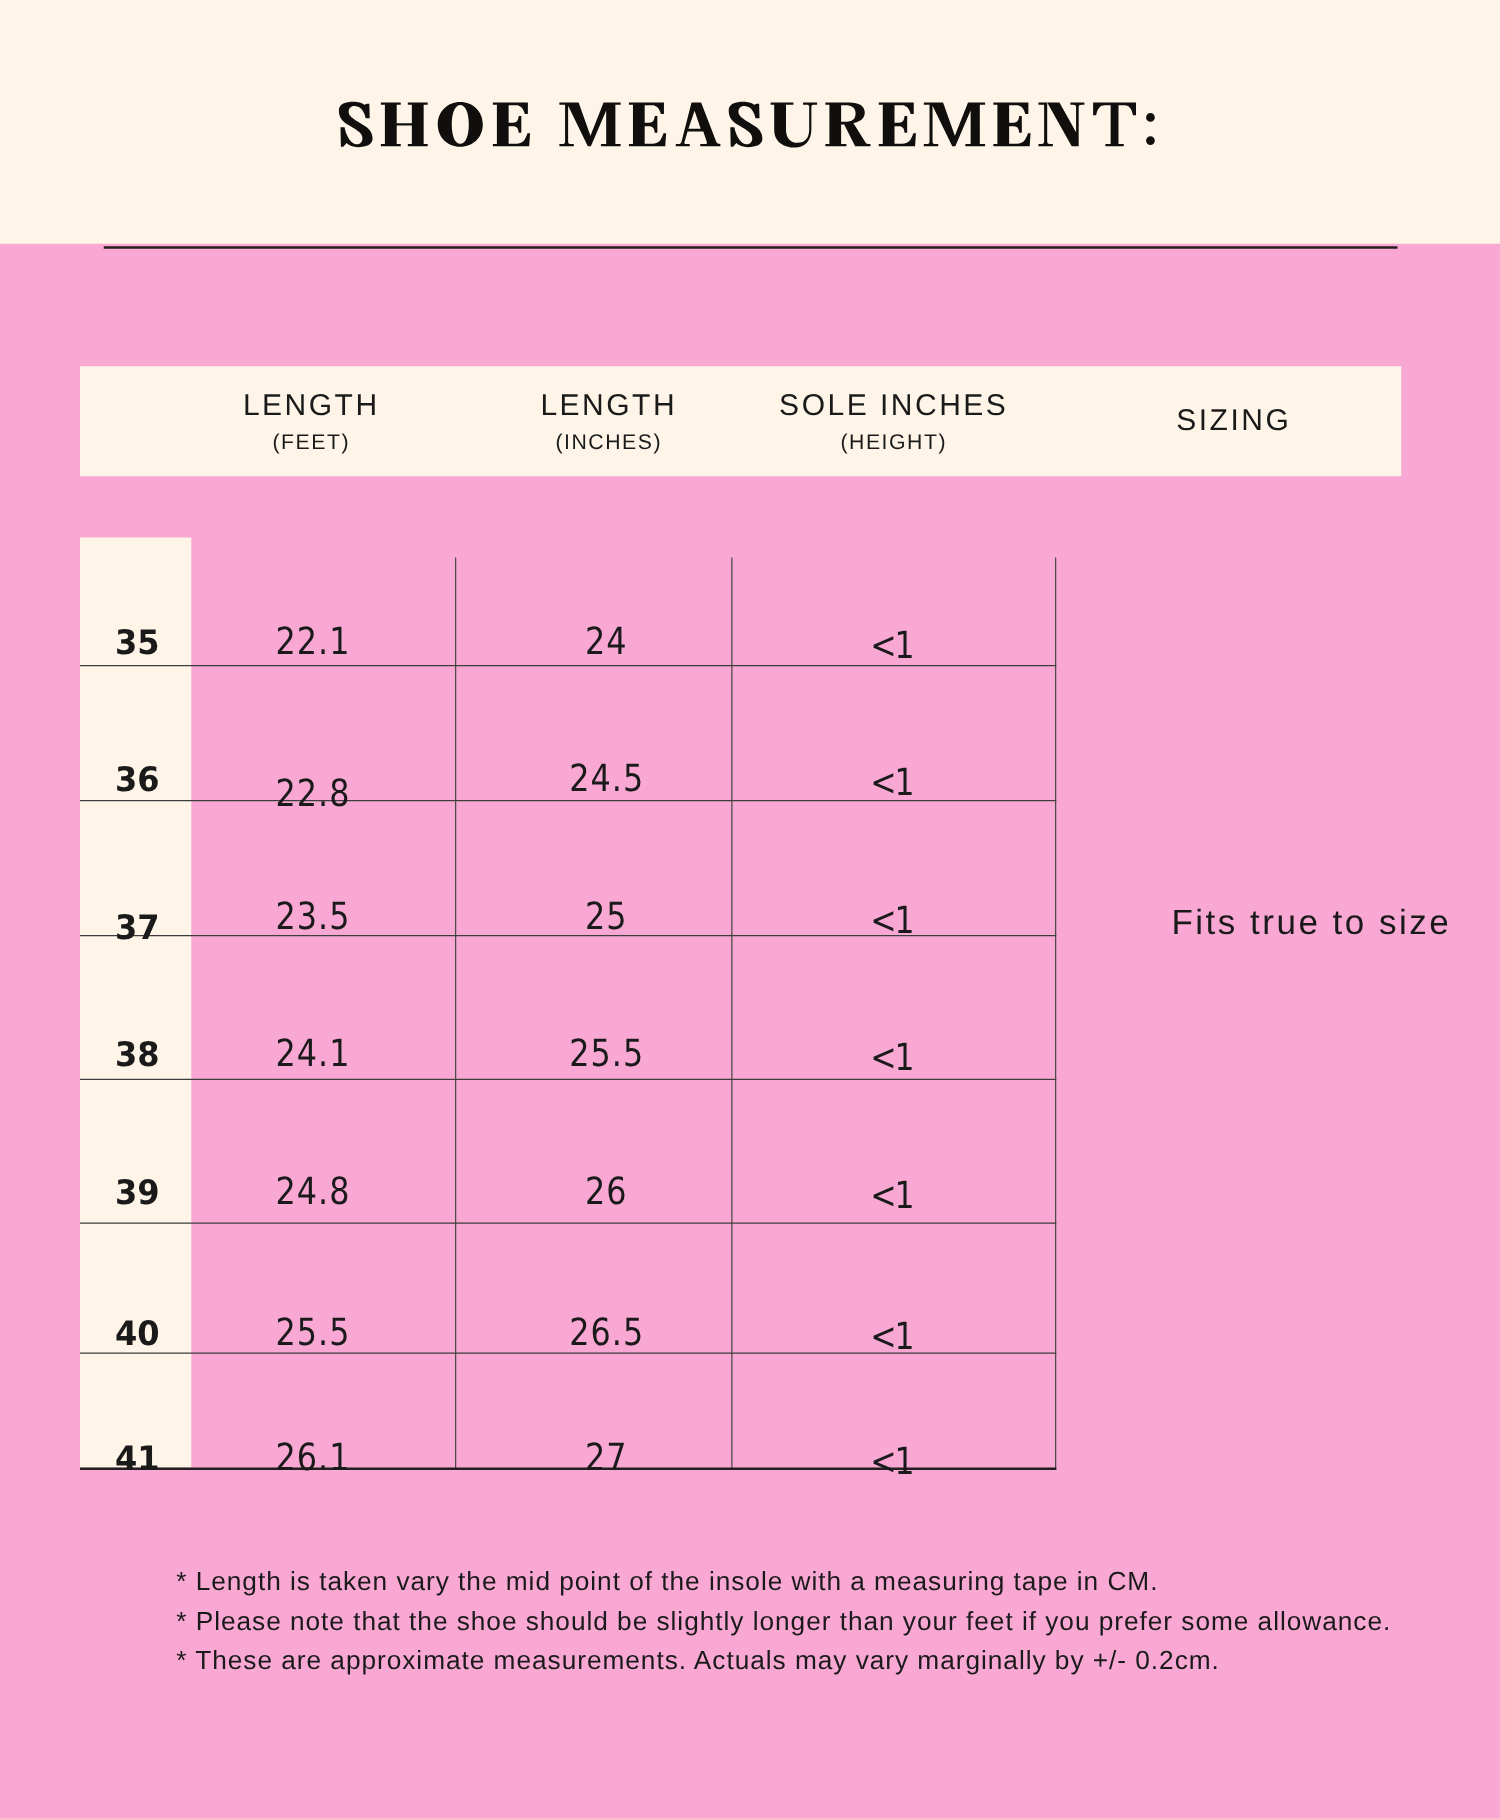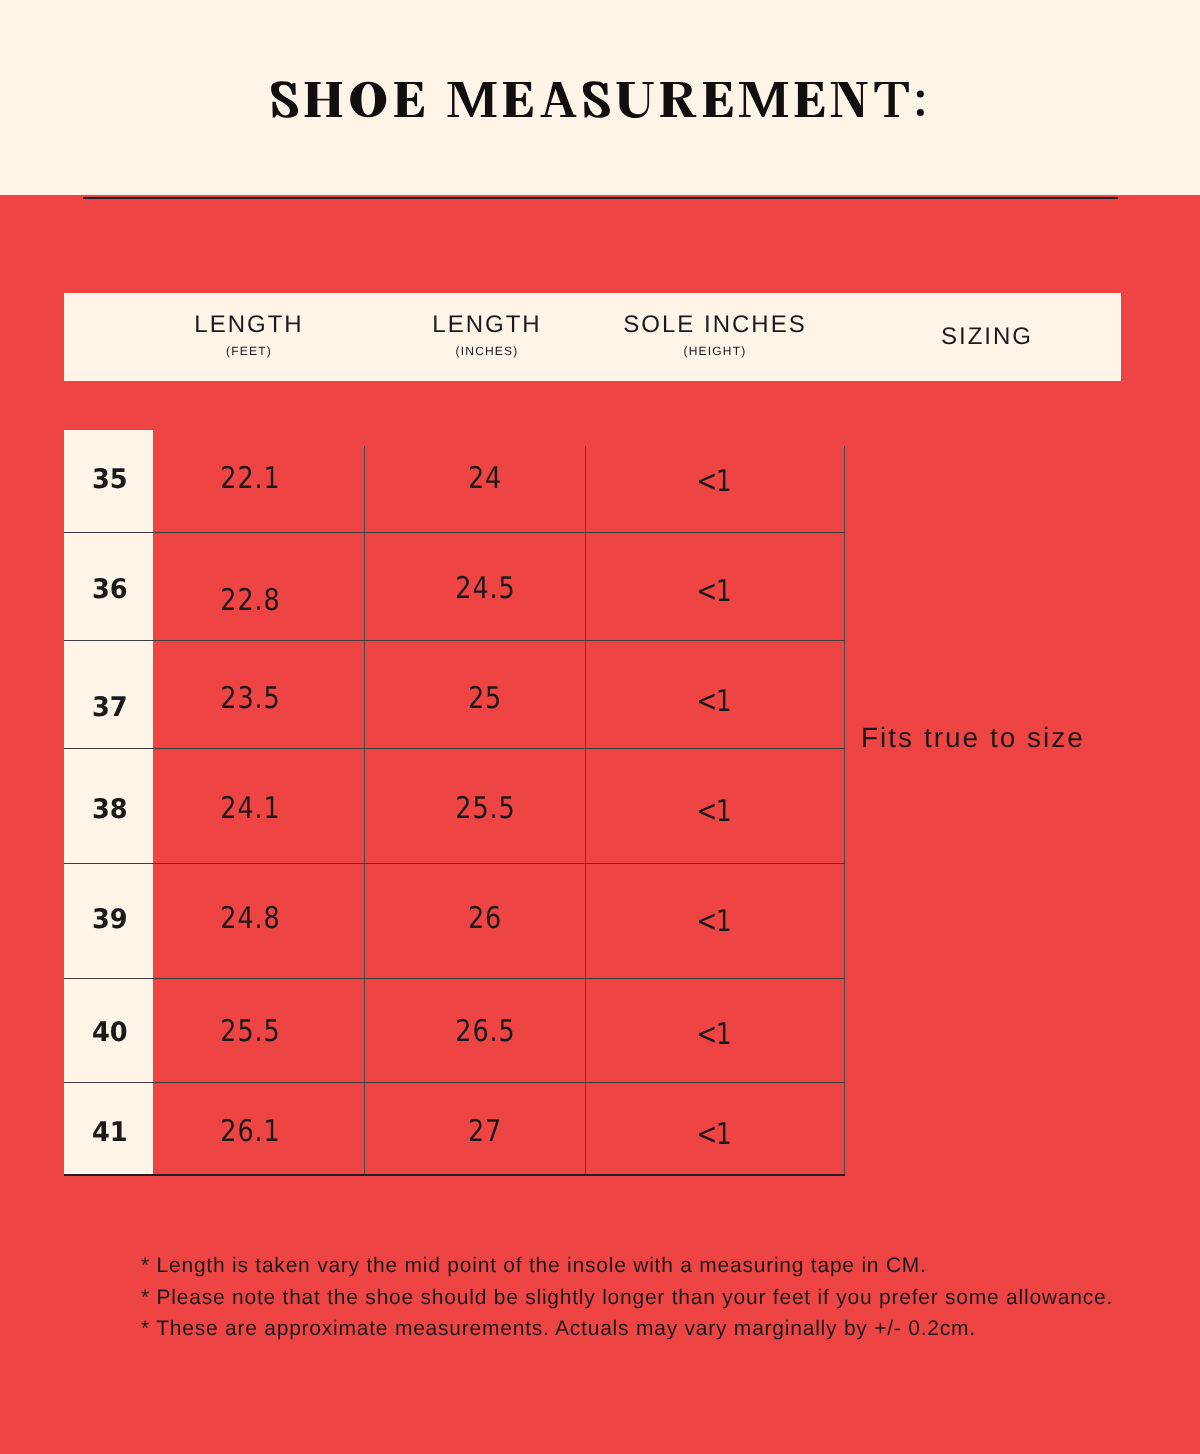--- a/index.html
+++ b/index.html
@@ -1,44 +1,44 @@
 <!DOCTYPE html>
 <html><head>
 <meta charset="utf-8">
 <style>
   * { margin:0; padding:0; box-sizing:border-box; }
   html,body { width:1200px; height:1454px; background:#ffffff; }
   body { font-family:"Liberation Sans", sans-serif; -webkit-font-smoothing:antialiased; text-rendering:geometricPrecision; }
-  .page { position:relative; width:1200px; height:1454px; background:#ef4444; overflow:hidden; }
+  .page { position:relative; width:1200px; height:1454px; background:#f9a8d4; overflow:hidden; }
 
   .hero { position:absolute; left:0; top:0; width:1200px; height:195px; background:#FEF5E8; }
   .hero-title { position:absolute; left:0; top:77px; width:1200px; height:60px; display:block; }
   .hero-rule { position:absolute; left:83px; top:197px; width:1035px; height:2px; background:#231F20; }
 
   .thead-band { position:absolute; left:64px; top:293px; width:1057px; height:88px; background:#FEF5E8; }
   .sizecol    { position:absolute; left:64px; top:430px; width:89px;  height:744px; background:#FEF5E8; }
 
   .th { position:absolute; text-align:center; color:#1a1a1a; font-family:"Liberation Sans",sans-serif; }
   .th .m { font-size:24px; letter-spacing:2px; font-weight:400; line-height:1; }
-  .th .s { font-size:12px; letter-spacing:1.2px; font-weight:400; line-height:1; margin-top:8px; }
+  .th .s { font-size:17px; letter-spacing:1.2px; font-weight:400; line-height:1; margin-top:8px; }
 
   .vline   { position:absolute; width:1px;  background:#4a4a4a; }
   .hline   { position:absolute; height:1px; background:#3d3d3d; }
   .botline { position:absolute; height:2px; background:#231F20; }
 
   .cell { position:absolute; text-align:center; color:#1a1a1a; font-size:30px; line-height:1;
-          letter-spacing:1px; font-family:"DejaVu Sans",sans-serif; font-weight:400; }
+          letter-spacing:1px; font-family:"DejaVu Sans",sans-serif; font-weight:400;margin-top:35px; }
   .cell span { display:inline-block; transform:scaleX(0.85); }
   .cell.sz   { font-weight:700; font-size:27px; letter-spacing:0; }
   .cell.sz span { transform:scaleX(0.95); }
   .cell.sole { letter-spacing:-2px; }
   .cell.sole span { transform:scaleX(0.84); }
 
   .sizing-note { position:absolute; font-size:28px; letter-spacing:2px; color:#1a1a1a;
-                 text-align:left; line-height:1; font-family:"Liberation Sans",sans-serif; }
+                 text-align:right; line-height:1; font-family:"Liberation Sans",sans-serif; }
   .note { position:absolute; font-size:21px; letter-spacing:0.77px; color:#1a1a1a; line-height:1;
           white-space:nowrap; font-family:"Liberation Sans",sans-serif; }
 </style>
 </head>
 <body>
 
 <div class="page">
 
   <div class="hero"></div>
   <svg class="hero-title" id="titlesvg" width="1200" height="60" viewBox="0 0 1200 60">

